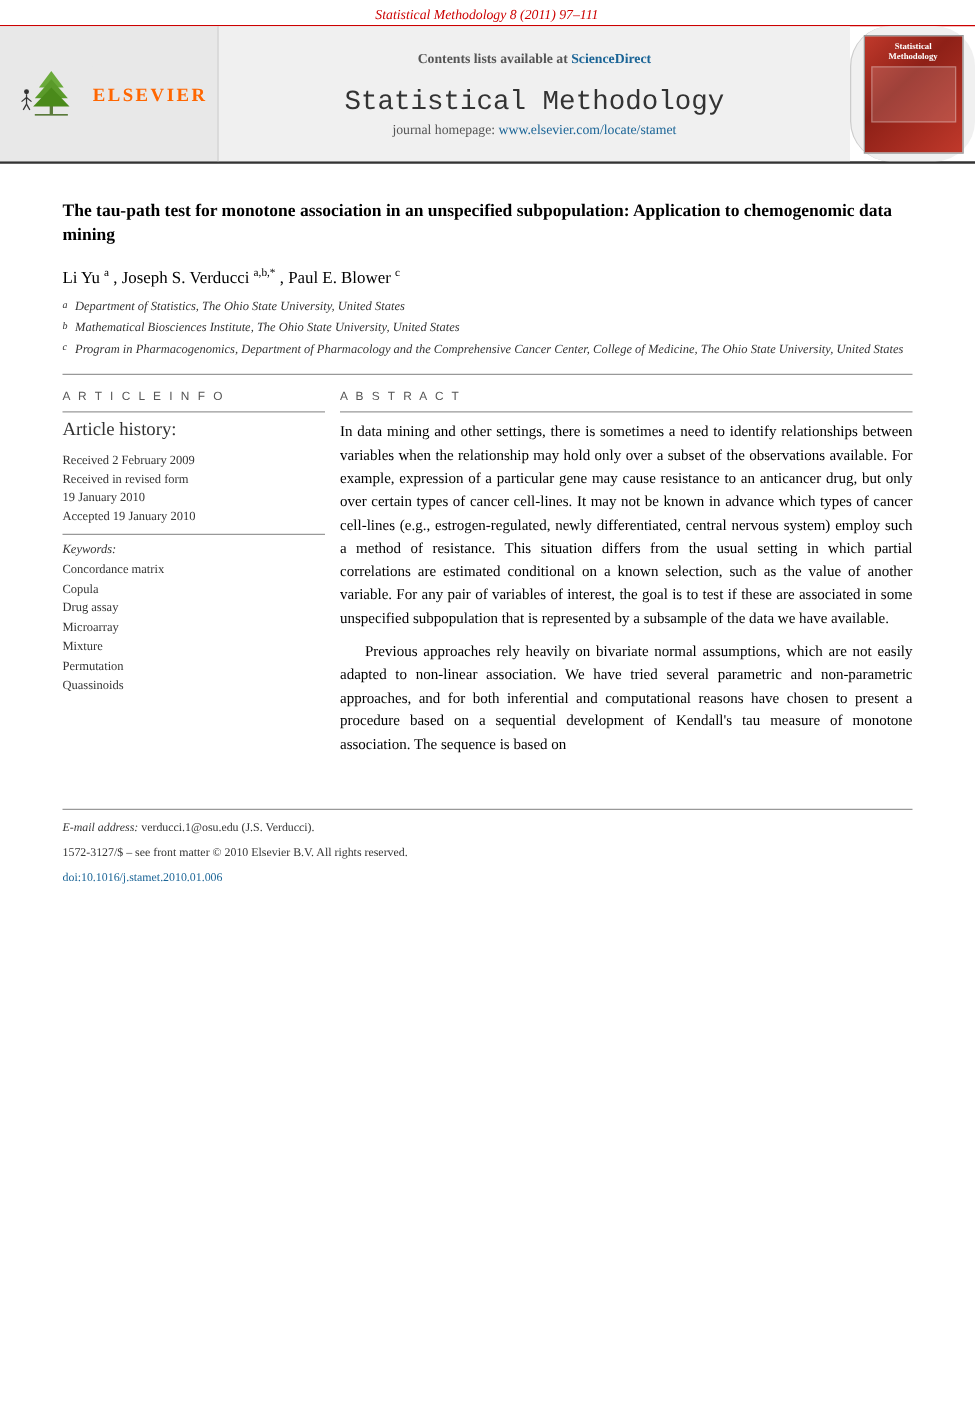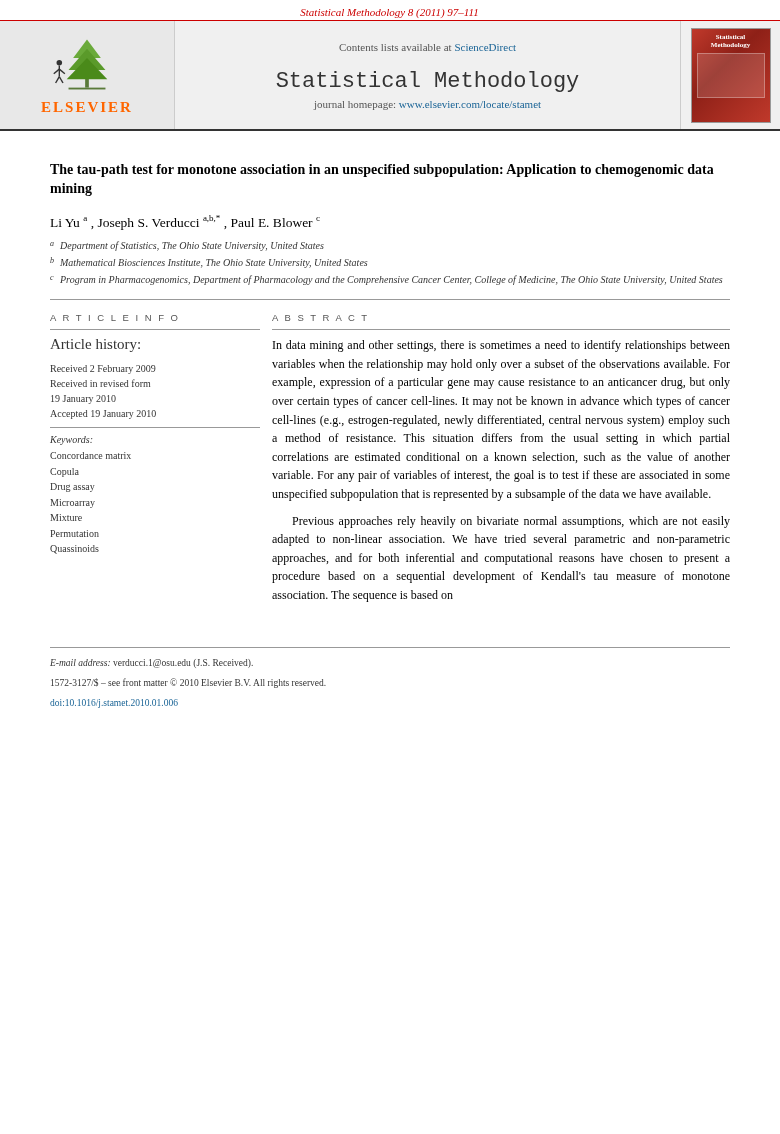--- a/index.html
+++ b/index.html
@@ -36,21 +36,20 @@
       align-items: stretch;
       border-bottom: 2px solid #333;
       height: 110px;
     }
     .elsevier-logo-area {
       width: 175px;
       background: #e8e8e8;
       display: flex;
       align-items: center;
       justify-content: center;
-      flex-direction: column;
       border-right: 1px solid #ccc;
       padding: 8px;
     }
     .elsevier-text {
       font-size: 15px;
       font-weight: bold;
       color: #f60;
       letter-spacing: 2px;
       margin-top: 4px;
     }
@@ -61,20 +60,21 @@
       flex-direction: column;
       align-items: center;
       justify-content: center;
       background: #f0f0f0;
       padding: 6px 10px;
     }
     .contents-line {
       font-size: 11px;
       color: #555;
       margin-bottom: 12px;
+      font-weight: bold;
     }
     .sciencedirect-link {
       color: #1a6496;
       text-decoration: none;
     }
     .journal-title-banner {
       font-size: 22px;
       color: #333;
       font-family: Liberation Mono, monospace;
       margin: 4px 0;
@@ -88,20 +88,21 @@
       text-decoration: none;
     }
 
     .journal-cover-area {
       width: 100px;
       background: #f0f0f0;
       display: flex;
       align-items: center;
       justify-content: center;
       border-left: 1px solid #ccc;
+      border-radius: 32px;
     }
     .journal-cover-img {
       width: 80px;
       height: 95px;
       background: linear-gradient(135deg, #c0392b 0%, #8e2017 40%, #c0392b 100%);
       border: 1px solid #999;
       display: flex;
       flex-direction: column;
       align-items: center;
       justify-content: flex-start;
@@ -392,21 +393,21 @@
         </div>
       </div>
 
     </div>
   </div>
 
   <hr class="footer-divider">
   <div class="footnote-area">
     <div>
       <em>E-mail address:</em>
-      <span>verducci.1@osu.edu (J.S. Received).</span>
+      <span>verducci.1@osu.edu (J.S. Verducci).</span>
     </div>
     <div class="doi-line">
       <span>1572-3127/$ – see front matter © 2010 Elsevier B.V. All rights reserved.</span>
     </div>
     <div class="doi-line">
       <a class="doi-link" href="#">doi:10.1016/j.stamet.2010.01.006</a>
     </div>
   </div>
 
 </div>

